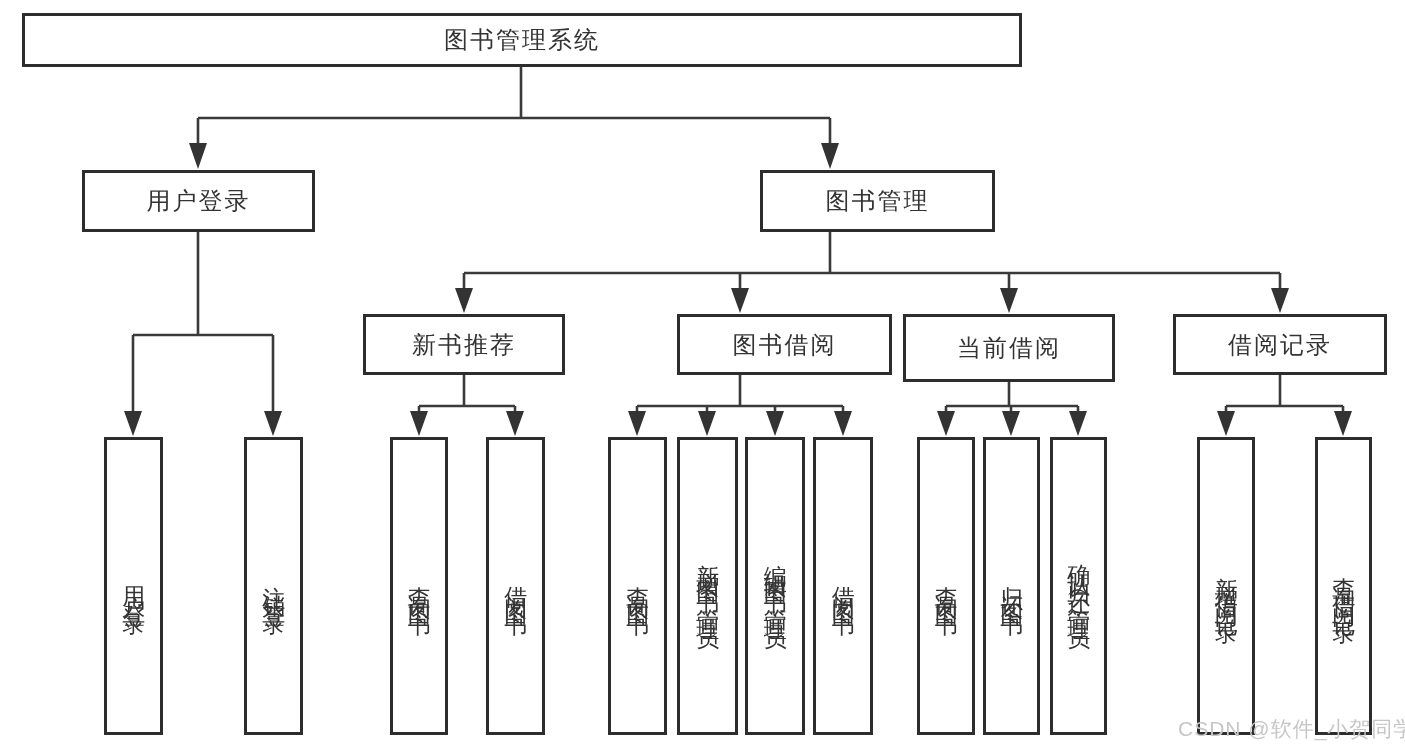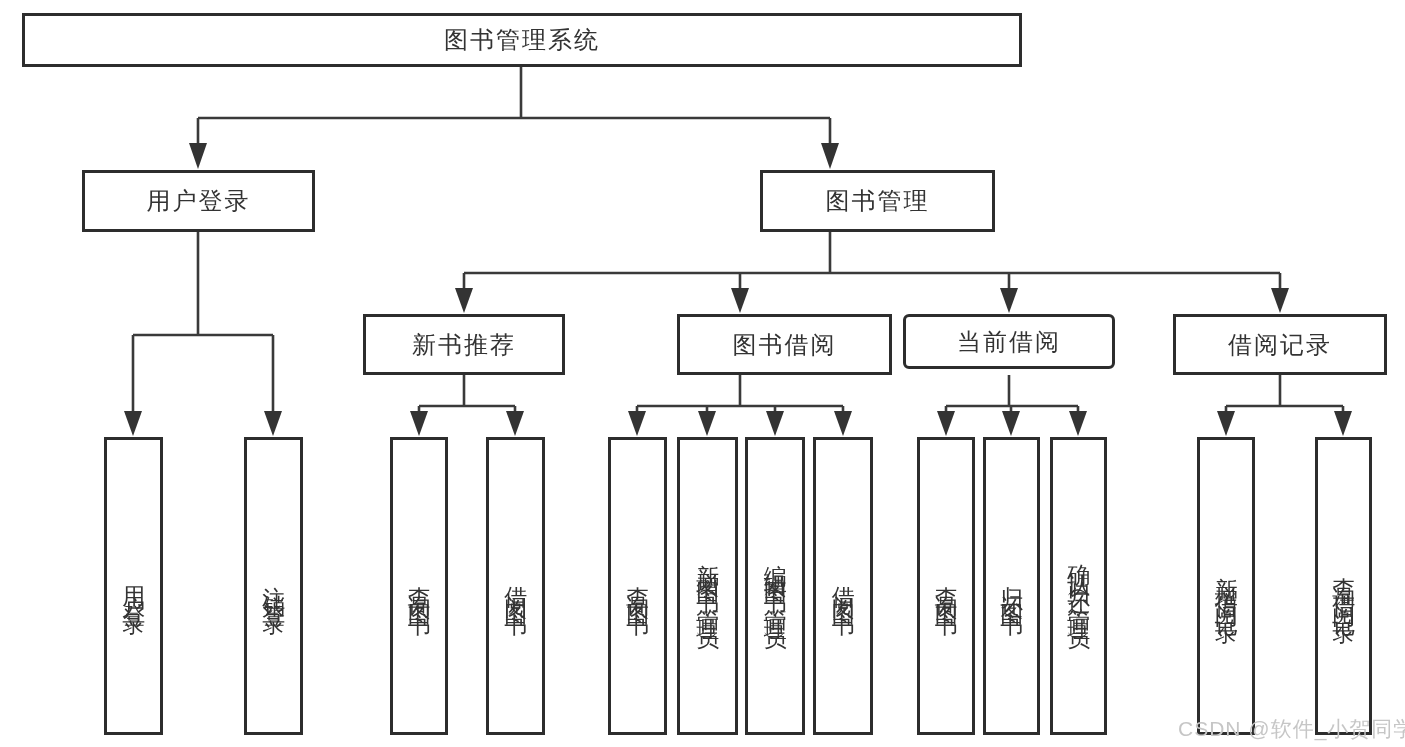--- a/index.html
+++ b/index.html
@@ -99,21 +99,21 @@
     </g>
   </svg>
 
   <div class="box" style="left:22px; top:13px; width:1000px; height:54px;">图书管理系统</div>
 
   <div class="box" style="left:82px; top:170px; width:233px; height:62px;">用户登录</div>
   <div class="box" style="left:712px; top:170px; width:235px; height:62px;margin-left:48px;">图书管理</div>
 
   <div class="box" style="left:363px; top:314px; width:202px; height:61px;">新书推荐</div>
   <div class="box" style="left:633px; top:314px; width:215px; height:61px;margin-left:44px;">图书借阅</div>
-  <div class="box" style="left:903px; top:314px; width:212px; height:55px;border-radius:6px;">当前借阅</div>
+  <div class="box" style="left:903px; top:314px; width:212px; height:68px;">当前借阅</div>
   <div class="box" style="left:1173px; top:314px; width:214px; height:61px;">借阅记录</div>
 
   <div class="box vbox" style="left:104px; top:437px; width:59px; height:298px;">用户登录</div>
   <div class="box vbox" style="left:244px; top:437px; width:59px; height:298px;">注销登录</div>
 
   <div class="box vbox" style="left:390px; top:437px; width:58px; height:298px;">查询图书</div>
   <div class="box vbox" style="left:486px; top:437px; width:59px; height:298px;">借阅图书</div>
 
   <div class="box vbox" style="left:608px; top:437px; width:59px; height:298px;">查询图书</div>
   <div class="box vbox" style="left:677px; top:437px; width:61px; height:298px;">新增图书（管理员）</div>

